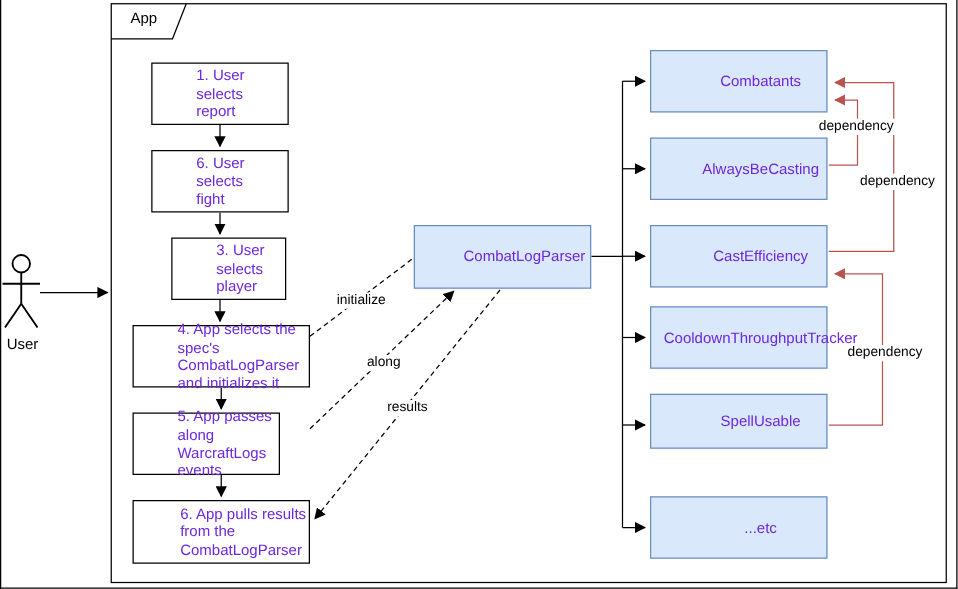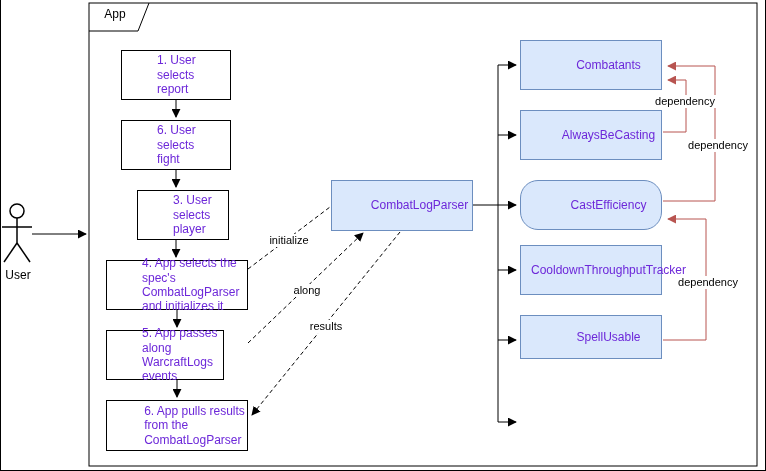--- a/index.html
+++ b/index.html
@@ -137,23 +137,24 @@
   <div class="node step" style="left:105px;top:330px;width:118px;height:50px;">5. App passes along
 WarcraftLogs events</div>
   <div class="node step" style="left:105px;top:400px;width:142px;height:51px;">6. App pulls results
 from the
 CombatLogParser</div>
 
   <div class="node module" style="left:330px;top:180px;width:142px;height:51px;">CombatLogParser</div>
 
   <div class="node module" style="left:519px;top:40px;width:142px;height:50px;">Combatants</div>
   <div class="node module" style="left:519px;top:110px;width:142px;height:50px;">AlwaysBeCasting</div>
-  <div class="node module" style="left:519px;top:180px;width:142px;height:50px;border-radius:18px;">CastEfficiency</div>
+  <div class="node module" style="left:519px;top:180px;width:142px;height:50px;">CastEfficiency</div>
   <div class="node module" style="left:519px;top:245px;width:142px;height:50px;">CooldownThroughputTracker</div>
   <div class="node module" style="left:519px;top:315px;width:142px;height:44px;">SpellUsable</div>
+  <div class="node module" style="left:519px;top:397px;width:142px;height:50px;">...etc</div>
 
   <div class="edge-label" style="left:288px;top:234px;">initialize</div>
   <div class="edge-label" style="left:306px;top:284px;">along</div>
   <div class="edge-label" style="left:325px;top:320px;">results</div>
   <div class="edge-label" style="left:684px;top:95px;">dependency</div>
   <div class="edge-label" style="left:717px;top:139px;">dependency</div>
   <div class="edge-label" style="left:707px;top:276px;">dependency</div>
 
 </div>
 

